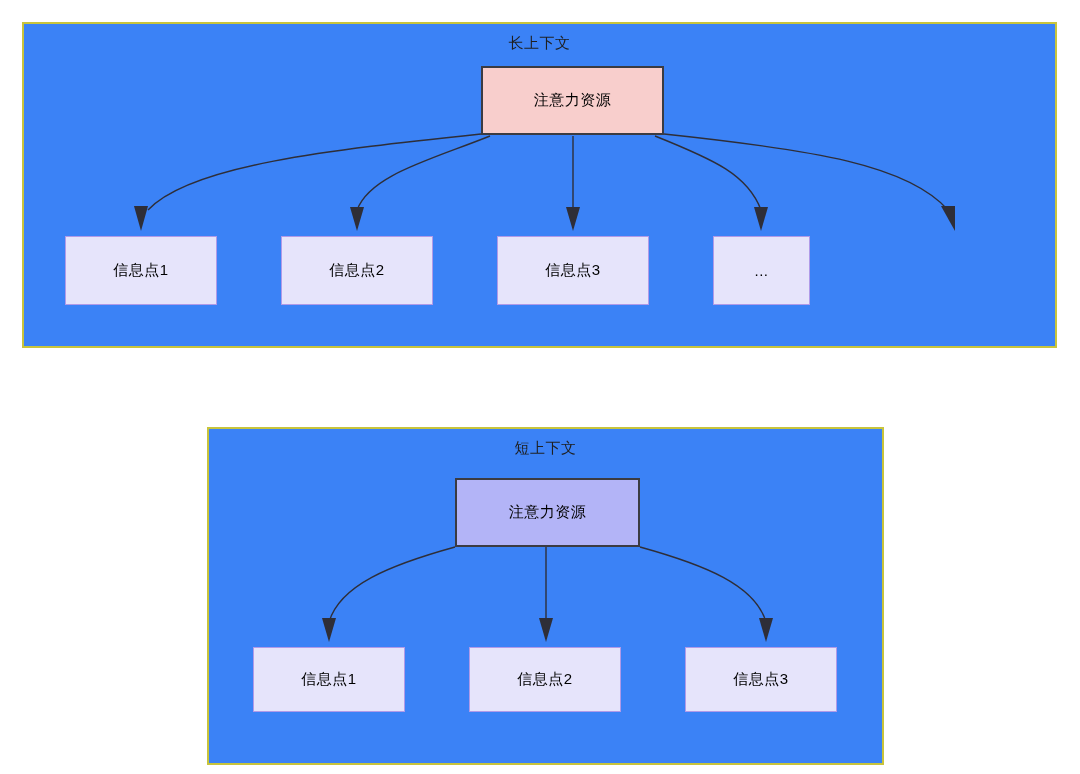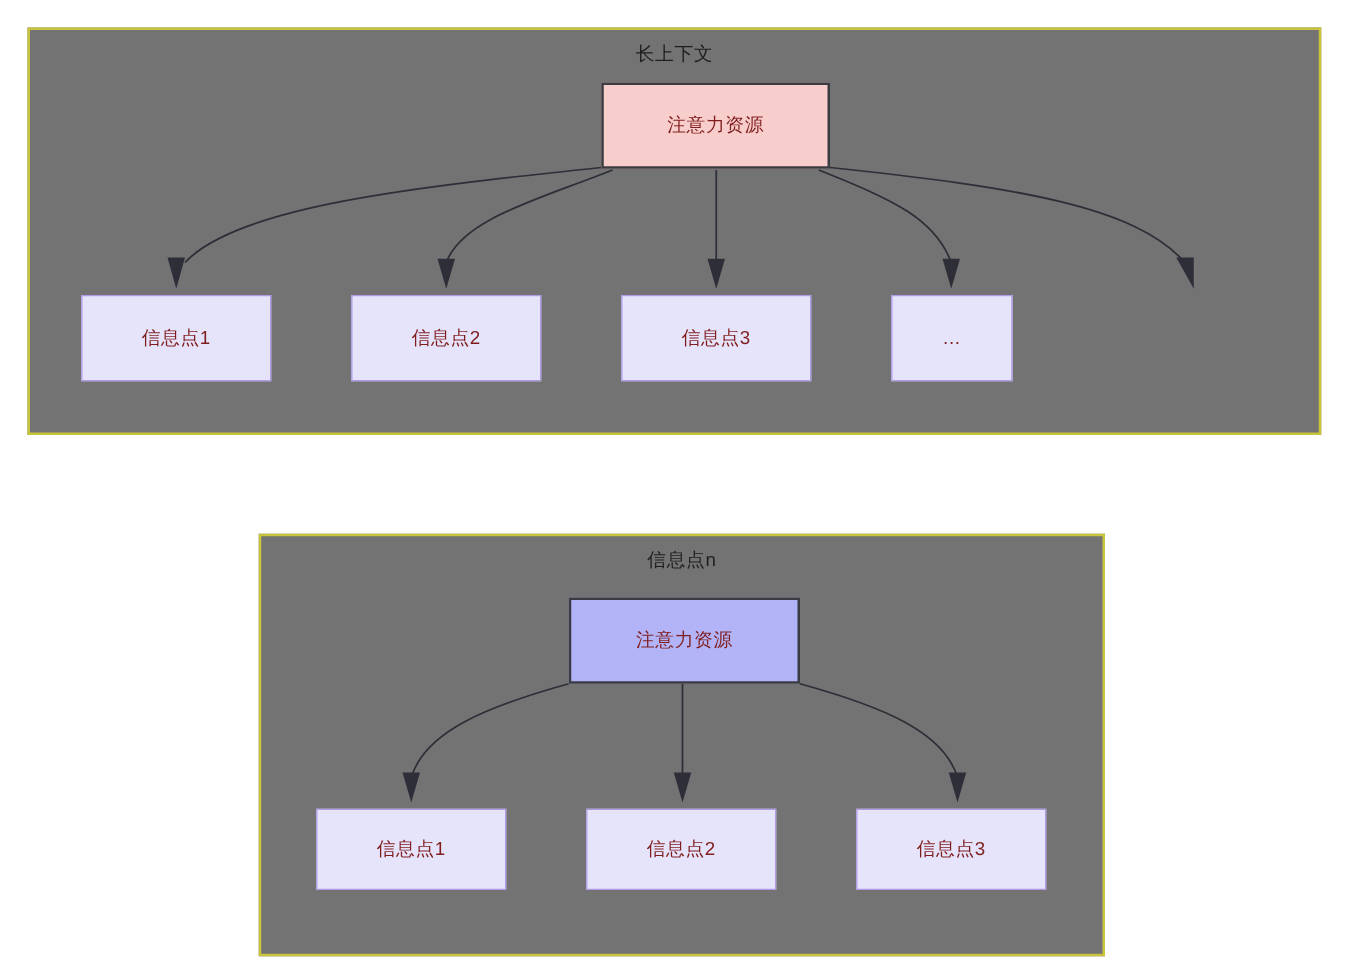--- a/index.html
+++ b/index.html
@@ -17,21 +17,21 @@
   }
   #canvas {
     position: absolute;
     left: 0;
     top: 0;
     width: 1080px;
     height: 774px;
   }
   .panel {
     position: absolute;
-    background: #737373;
+    background: #3b82f6;
     border: 2px solid #c8c43c;
     box-sizing: border-box;
   }
   #panel-long {
     left: 22px;
     top: 22px;
     width: 1035px;
     height: 326px;
   }
   #panel-short {
@@ -53,21 +53,21 @@
   #title-long { top: 10px; }
   #title-short { top: 10px; }
 
   .node {
     position: absolute;
     box-sizing: border-box;
     display: flex;
     align-items: center;
     justify-content: center;
     font-size: 15px;
-    color: #7f1d1d;
+    color: #000000;
     letter-spacing: 0.5px;
     white-space: nowrap;
   }
   .node-root-pink {
     background: #f8cecc;
     border: 2px solid #3b3b42;
   }
   .node-root-blue {
     background: #b3b4f7;
     border: 2px solid #3b3b42;
@@ -109,21 +109,21 @@
 </head>
 <body>
 
 <div id="canvas">
 
   <div class="panel" id="panel-long">
     <div class="panel-title" id="title-long">长上下文</div>
   </div>
 
   <div class="panel" id="panel-short">
-    <div class="panel-title" id="title-short">信息点n</div>
+    <div class="panel-title" id="title-short">短上下文</div>
   </div>
 
   <svg id="edges" viewBox="0 0 1080 774" xmlns="http://www.w3.org/2000/svg">
 
     <path d="M 481 134 C 330 150 190 165 148 210"></path>
     <polygon class="arrowhead" points="141,231 134,206 148,206"></polygon>
 
     <path d="M 490 136 C 430 160 370 175 357 210"></path>
     <polygon class="arrowhead" points="357,231 350,207 364,207"></polygon>
 

